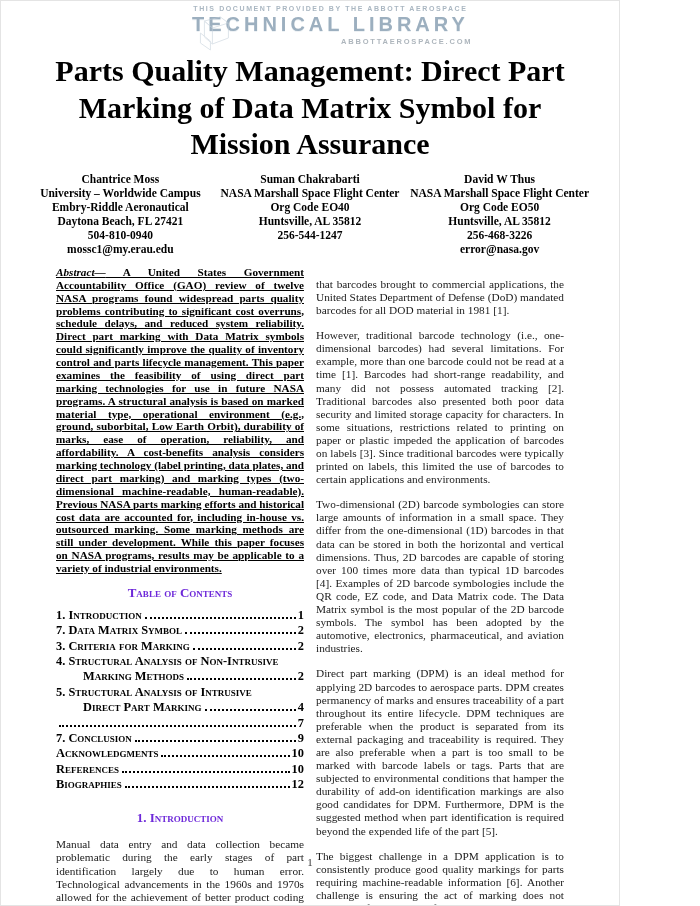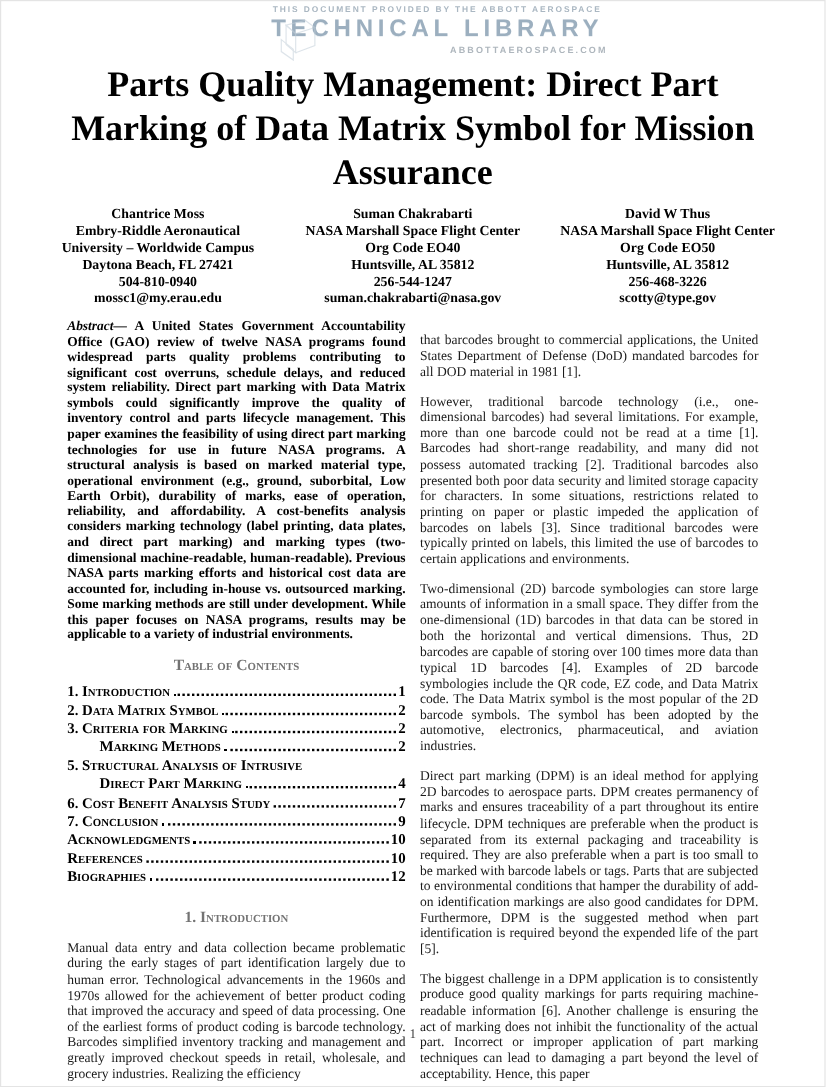--- a/index.html
+++ b/index.html
@@ -1,18 +1,18 @@
 <!DOCTYPE html>
 <html><head>
 <meta charset="utf-8">
 <style>
   html,body{margin:0;padding:0;background:#fff;}
   .page{
     position:relative;
-    width:688px;height:906px;
+    width:620px;height:906px;
     background:#fff;
     box-sizing:border-box;
     border:1px solid #e4e4e4;
     font-family:"Liberation Serif", serif;
     color:#1a1a1a;
     overflow:hidden;
   }
   
   .logo-wrap{
     position:absolute;top:4px;left:50%;transform:translateX(-44%);
@@ -53,26 +53,26 @@
     margin:10px 55px 0 55px;
   }
   .col{width:289px;}
   .body-par{
     margin:12px 0 12px 0;
     font-size:11.3px;line-height:1.16;
     text-align:justify;
   }
   .abstract{
     font-weight:bold;font-size:11.2px;line-height:1.15;text-align:justify;
-    margin:0 0 10px 0;color:#000;
+    margin:0 0 10px 0;color:#000;text-decoration:underline;
   }
   .abstract .lead{font-style:italic;}
   .sec-heading{
     text-align:center;font-weight:bold;font-variant:small-caps;
-    font-size:13px;margin:6px 0 7px 0;color:#737373;
+    font-size:13px;margin:6px 0 7px 0;color:#6d28d9;
   }
   .intro-heading{margin-top:18px;}
   
   .toc{font-weight:bold;font-variant:small-caps;font-size:12.4px;line-height:1.24;color:#000;}
   .toc-row{display:flex;align-items:baseline;}
   .toc-label{white-space:nowrap;}
   .toc-cont{padding-left:27px;text-align:center;}
   .toc-dots{flex:1;margin:0 2px 3px 3px;border-bottom:2px dotted #000;}
   .toc-page{white-space:nowrap;}
   
@@ -104,83 +104,84 @@
     <div class="logo-line1">THIS DOCUMENT PROVIDED BY THE ABBOTT AEROSPACE</div>
     <div class="logo-title">TECHNICAL LIBRARY</div>
     <div class="logo-site">ABBOTTAEROSPACE.COM</div>
   </div>
 
   <h1 class="paper-title">Parts Quality Management: Direct Part Marking of Data Matrix Symbol for Mission Assurance</h1>
 
   <div class="authors" id="authors">
       <div class="author">
      <div>Chantrice Moss</div>
-     <div>Embry-Riddle Aeronautical</div>
-        <div>University – Worldwide Campus</div>
+     <div>University – Worldwide Campus</div>
+        <div>Embry-Riddle Aeronautical</div>
         <div>Daytona Beach, FL 27421</div>
         <div>504-810-0940</div>
         <div>mossc1@my.erau.edu</div>
    </div>
       <div class="author">
      <div>Suman Chakrabarti</div>
      <div>NASA Marshall Space Flight Center</div>
         <div>Org Code EO40</div>
         <div>Huntsville, AL 35812</div>
         <div>256-544-1247</div>
-        <div>suman.chakrabarti@nasa.gov</div>
    </div>
       <div class="author">
      <div>David W Thus</div>
      <div>NASA Marshall Space Flight Center</div>
         <div>Org Code EO50</div>
         <div>Huntsville, AL 35812</div>
         <div>256-468-3226</div>
-        <div>scotty@type.gov</div>
+        <div>error@nasa.gov</div>
    </div>
     </div>
 
   <div class="cols">
 
     <div class="col">
       <p class="abstract">
         <span class="lead">Abstract—</span><span> A United States Government Accountability Office (GAO) review of twelve NASA programs found widespread parts quality problems contributing to significant cost overruns, schedule delays, and reduced system reliability. Direct part marking with Data Matrix symbols could significantly improve the quality of inventory control and parts lifecycle management. This paper examines the feasibility of using direct part marking technologies for use in future NASA programs. A structural analysis is based on marked material type, operational environment (e.g., ground, suborbital, Low Earth Orbit), durability of marks, ease of operation, reliability, and affordability. A cost-benefits analysis considers marking technology (label printing, data plates, and direct part marking) and marking types (two-dimensional machine-readable, human-readable). Previous NASA parts marking efforts and historical cost data are accounted for, including in-house vs. outsourced marking. Some marking methods are still under development. While this paper focuses on NASA programs, results may be applicable to a variety of industrial environments.</span>
       </p>
 
       <div class="sec-heading">Table of Contents</div>
       <div class="toc" id="toc">
           <div class="toc-row">
             <span class="toc-label">1. Introduction</span>
             <span class="toc-dots"></span>
             <span class="toc-page">1</span>
           </div>
           <div class="toc-row">
-            <span class="toc-label">2. Data Matrix Symbol</span>
+            <span class="toc-label">7. Data Matrix Symbol</span>
             <span class="toc-dots"></span>
             <span class="toc-page">2</span>
           </div>
           <div class="toc-row">
             <span class="toc-label">3. Criteria for Marking</span>
             <span class="toc-dots"></span>
             <span class="toc-page">2</span>
           </div>
+          <div class="toc-row">
+              <span class="toc-label">4. Structural Analysis of Non-Intrusive</span>
+            </div>
             <div class="toc-row">
               <span class="toc-label toc-cont">Marking Methods</span>
               <span class="toc-dots"></span>
               <span class="toc-page">2</span>
             </div>
           <div class="toc-row">
               <span class="toc-label">5. Structural Analysis of Intrusive</span>
             </div>
             <div class="toc-row">
               <span class="toc-label toc-cont">Direct Part Marking</span>
               <span class="toc-dots"></span>
               <span class="toc-page">4</span>
             </div>
           <div class="toc-row">
-            <span class="toc-label">6. Cost Benefit Analysis Study</span>
             <span class="toc-dots"></span>
             <span class="toc-page">7</span>
           </div>
           <div class="toc-row">
             <span class="toc-label">7. Conclusion</span>
             <span class="toc-dots"></span>
             <span class="toc-page">9</span>
           </div>
           <div class="toc-row">
             <span class="toc-label">Acknowledgments</span>

